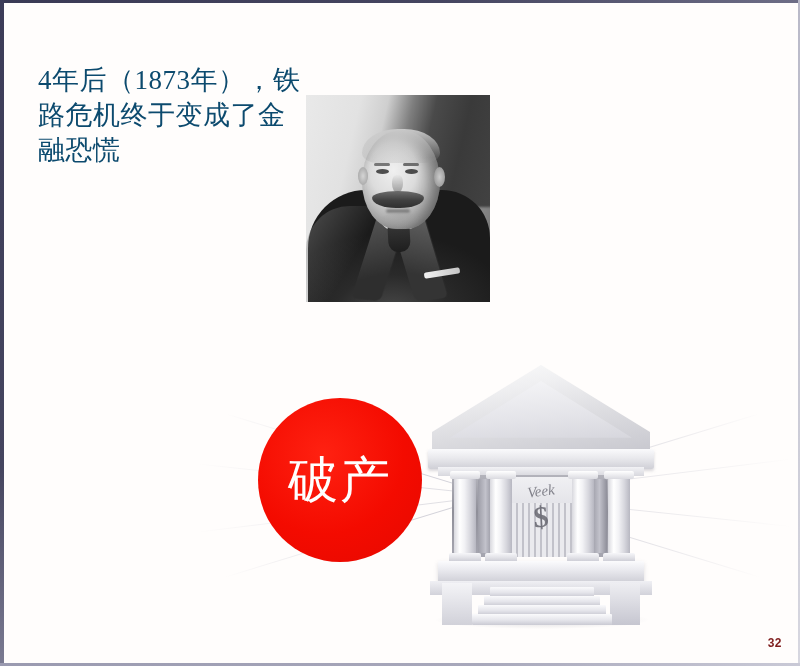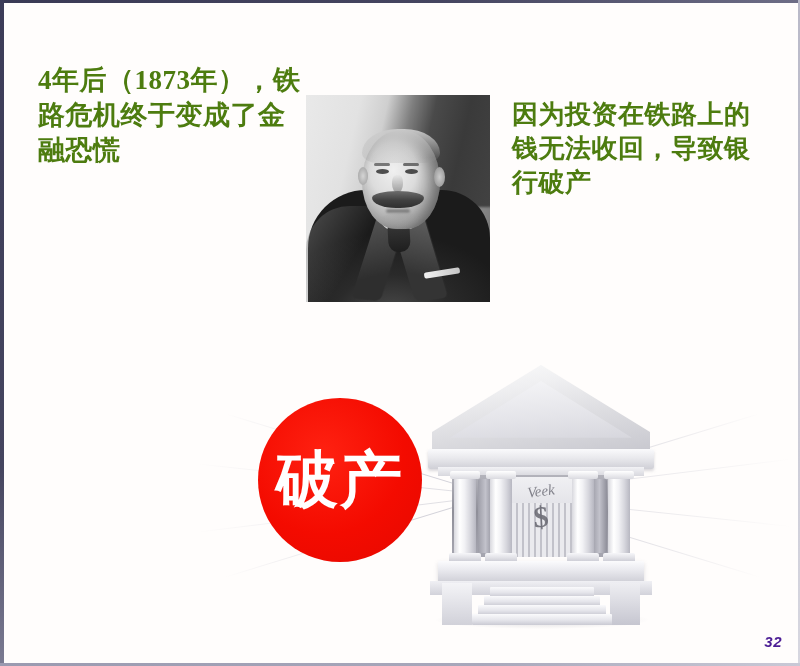--- a/index.html
+++ b/index.html
@@ -30,22 +30,22 @@
     background: linear-gradient(to right, #9a9ab0 0%, #a8a8bb 60%, #c9c9d6 100%);
   }
   .edge-right {
     position: absolute; right: 0; top: 0; width: 2px; height: 666px;
     background: linear-gradient(to bottom, #b9b9c8 0%, #d7d7e0 100%);
   }
 
   
   .body-text {
     position: absolute;
-    font-weight: 700;
-    color: #4d7c0f;
+    font-weight: 400;
+    color: #0c4a6e;
     line-height: 1.30;
     letter-spacing: 0.5px;
     white-space: pre-wrap;
   }
   #text-left {
     left: 38px;
     top: 63px;
     width: 265px;
     font-size: 27px;
   }
@@ -229,22 +229,22 @@
     height: 164px;
     border-radius: 50%;
     background: radial-gradient(circle at 40% 34%, #ff2111 0%, #f40b00 55%, #e50800 100%);
     display: flex;
     align-items: center;
     justify-content: center;
     z-index: 3;
   }
   #red-circle-label {
     color: #ffffff;
-    font-size: 62px;
-    font-weight: 700;
+    font-size: 50px;
+    font-weight: 400;
     letter-spacing: 2px;
     font-family: "Liberation Serif", "DejaVu Serif", serif;
     line-height: 1;
   }
 
   
   #bank {
     position: absolute;
     left: 278px;
     top: 15px;
@@ -383,40 +383,38 @@
     background: linear-gradient(180deg,#f4f4f7,#d1d1d9); }
   #sideR { position:absolute; left: 182px; top: 218px; width: 30px; height: 42px;
     background: linear-gradient(180deg,#eeeef2,#c6c6d0); }
 
   
   #page-number {
     position: absolute;
     right: 18px;
     bottom: 16px;
     font-family: "Liberation Sans", "DejaVu Sans", sans-serif;
-    font-style: italic;
     font-weight: 700;
-    font-size: 15px;
-    color: #4c1d95;
+    font-size: 12px;
+    color: #7f1d1d;
     letter-spacing: 0.5px;
   }
 </style>
 </head>
 <body>
 
 <div id="slide">
 
   <div class="edge-top"></div>
   <div class="edge-left"></div>
   <div class="edge-right"></div>
   <div class="edge-bottom"></div>
 
   <div id="text-left" class="body-text">4年后（1873年），铁路危机终于变成了金融恐慌</div>
 
-  <div id="text-right" class="body-text">因为投资在铁路上的钱无法收回，导致银行破产</div>
 
   <div id="portrait-wrap">
     <div id="portrait">
       <div id="p-chair"></div>
       <div id="p-torso"></div>
       <div id="p-shoulderL"></div>
       <div id="p-lapelL"></div>
       <div id="p-lapelR"></div>
       <div id="p-pocket"></div>
       <div id="p-neck"></div>

